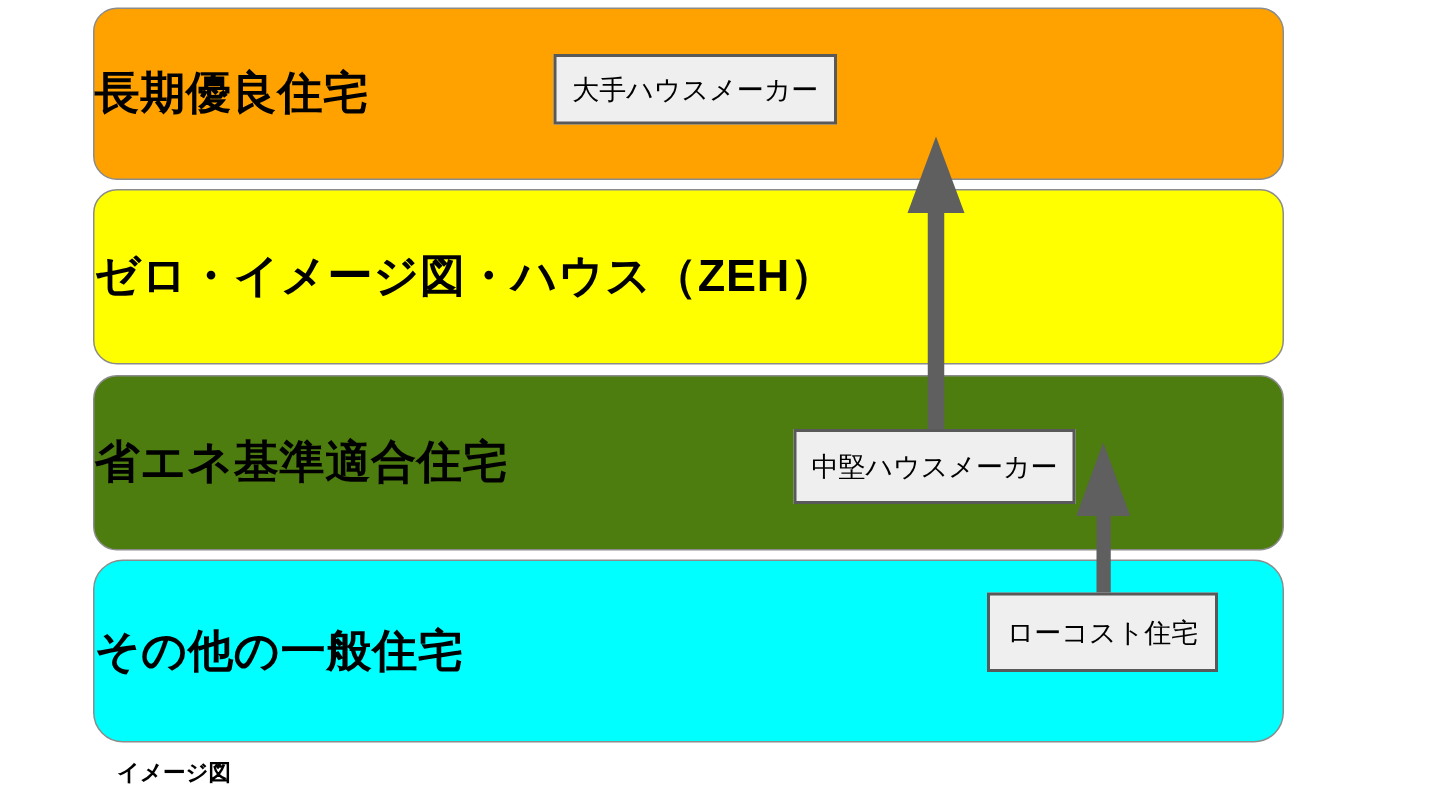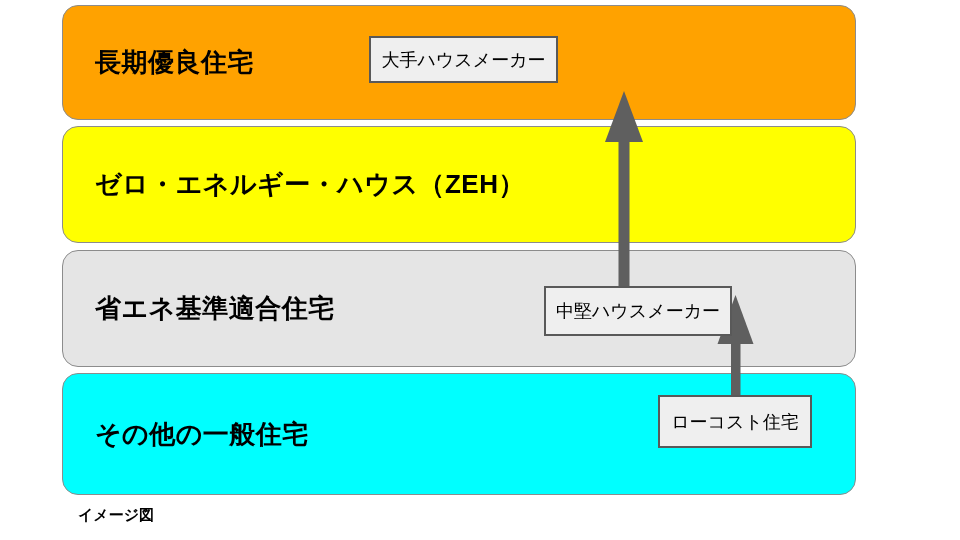--- a/index.html
+++ b/index.html
@@ -22,24 +22,24 @@
     width: 794px;
     border: 1px solid var(--band-border, #8c8c8c);
     border-radius: 16px;
     box-sizing: border-box;
     display: flex;
     align-items: center;
   }
   .band0 { top: 5px;   height: 115px; }
   .band1 { top: 126px; height: 117px; }
   .band2 { top: 250px; height: 117px; }
-  .band3 { top: 373px; height: 122px; }
+  .band3 { top: 373px; height: 122px; border-radius: 20px; }
   .band-label {
-    padding-left: 32px;
-    font-size: 26px;
+    padding-left: 0;
+    font-size: 30px;
     font-weight: 700;
     letter-spacing: 0.5px;
     white-space: nowrap;
     text-align: right;
   }
   .arrows {
     position: absolute;
     left: 0;
     top: 0;
     width: 960px;
@@ -55,44 +55,44 @@
     display: flex;
     align-items: center;
     justify-content: center;
   }
   .maker-box span {
     font-size: 18px;
     font-weight: 400;
     white-space: nowrap;
   }
   .box0 { left: 369px; top: 36px;  width: 189px; height: 47px; }
-  .box1 { left: 544px; top: 286px; width: 188px; height: 50px; }
+  .box1 { left: 529px; top: 286px; width: 188px; height: 50px; }
   .box2 { left: 658px; top: 395px; width: 154px; height: 53px; }
   .caption {
     position: absolute;
     left: 78px;
     top: 506px;
     font-size: 15px;
     font-weight: 700;
   }
 </style>
 </head>
 <body>
 
 <div class="stage">
 
   <div class="band band0" style="background: rgb(255, 162, 0);">
     <span class="band-label">長期優良住宅</span>
   </div>
 
   <div class="band band1" style="background: rgb(255, 255, 0);">
-    <span class="band-label">ゼロ・エネルギー・ハウス（ZEH）</span>
+    <span class="band-label">ゼロ・イメージ図・ハウス（ZEH）</span>
   </div>
 
-  <div class="band band2" style="background: #e5e5e5;">
+  <div class="band band2" style="background: #4d7c0f;">
     <span class="band-label">省エネ基準適合住宅</span>
   </div>
 
   <div class="band band3" style="background: rgb(0, 255, 255);">
     <span class="band-label">その他の一般住宅</span>
   </div>
 
   <svg class="arrows" viewBox="0 0 960 540" xmlns="http://www.w3.org/2000/svg">
     <g>
       <rect class="arrow" x="618.5" y="139" width="11" height="150"></rect>

